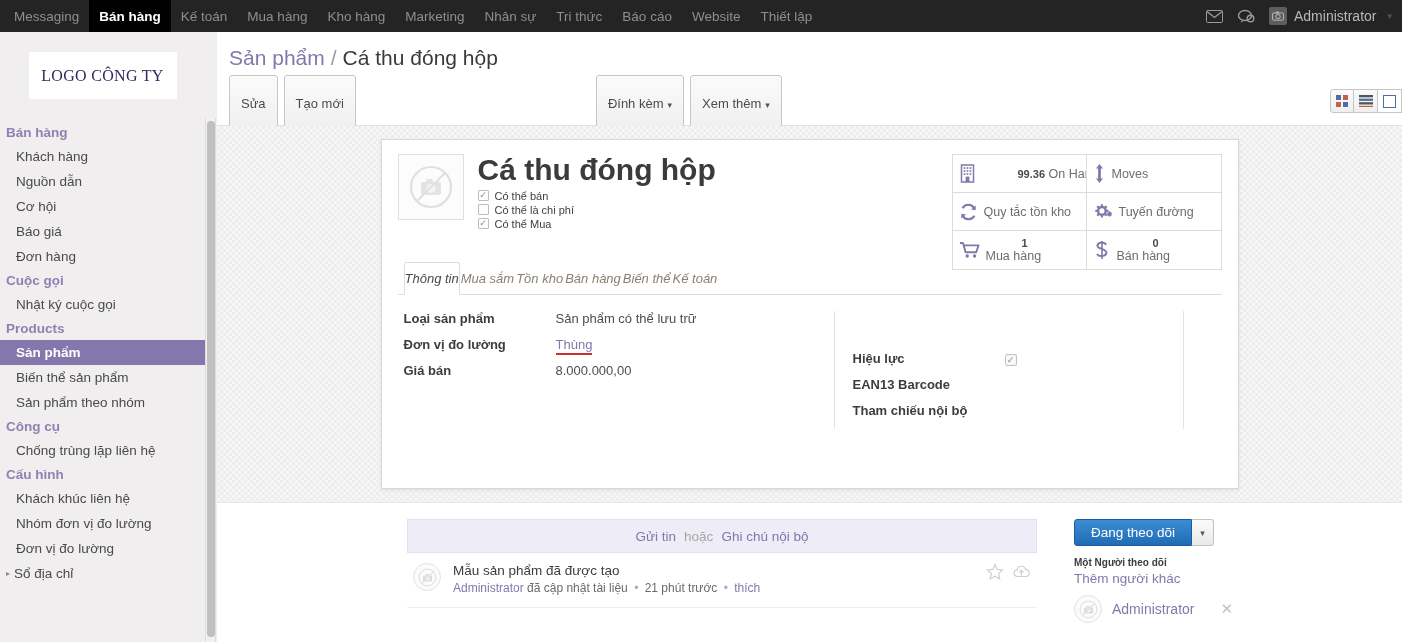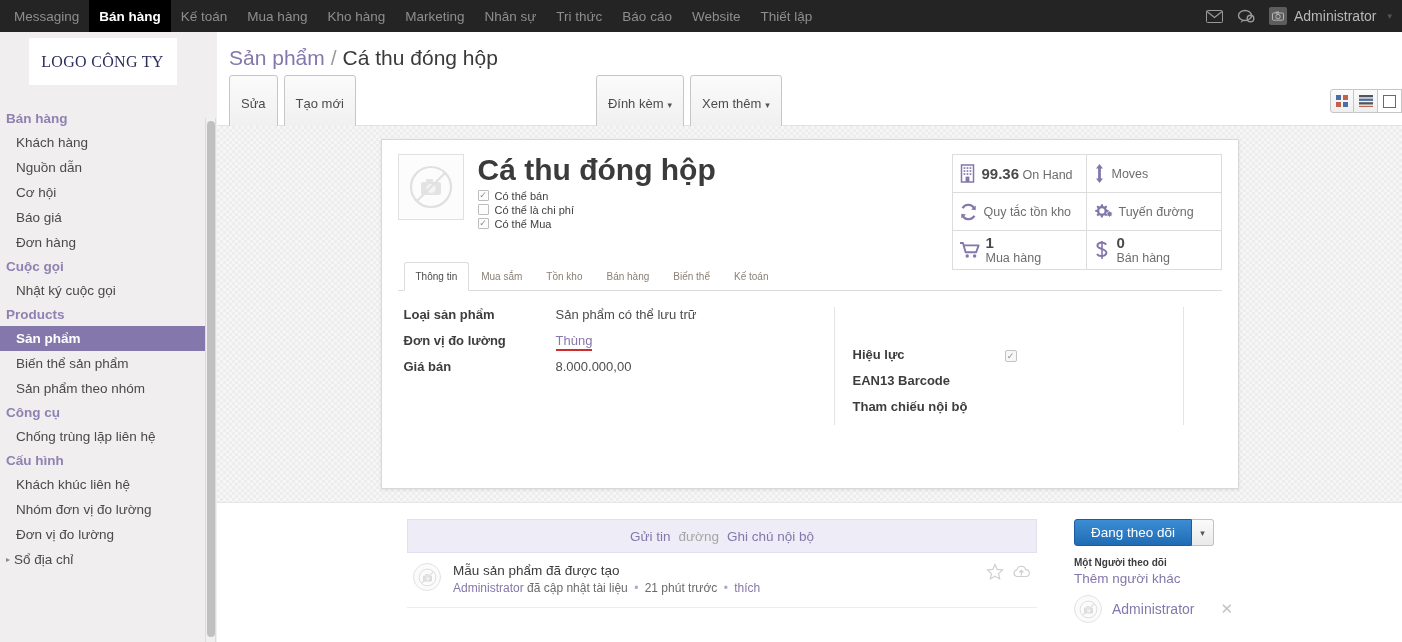--- a/index.html
+++ b/index.html
@@ -48,21 +48,21 @@
   }
 
   
   #sidebar {
     position: absolute; top: 32px; left: 0;
     width: 205px; height: 610px;
     background: #f0eeee;
     overflow: hidden;
   }
   #logo-box {
-    margin: 6px auto 0 auto;
+    margin: 20px auto 0 auto;
     width: 148px; height: 47px;
     background: #ffffff;
     display: flex; align-items: center; justify-content: center;
   }
   #logo-text {
     font-family: "Liberation Serif", serif;
     font-size: 16px; color: #2b2b5e; letter-spacing: .3px;
   }
   #nav { margin-top: 22px; }
   .nav-head {
@@ -200,33 +200,34 @@
     border-right: 1px solid #dcdcdc;
     border-bottom: 1px solid #dcdcdc;
     cursor: pointer; color: #6d6d6d;
     font-size: 12.5px;
     overflow: hidden; white-space: nowrap;
   }
   .stat:nth-child(2n) { border-right: none; }
   .stat:nth-child(5), .stat:nth-child(6) { border-bottom: none; }
   .stat-ico { color: #8477ab; flex: none; display:flex; align-items:center; }
   .stat-two { line-height: 1.12; }
-  .stat-num { font-weight: bold; color: #4a4a4a; font-size: 15px; }
+  .stat-num { font-weight: bold; color: #4a4a4a; font-size: 11px; margin-left: 36px; }
 
   
   #tabs {
     margin-top: 30px;
     display: flex; align-items: flex-end;
     border-bottom: 1px solid #dcdcdc;
     padding-left: 6px;
   }
   .tab {
-    padding: 8px 11px; font-size: 10px; color: #8a7f74;
+    padding: 8px 0; font-size: 13px; color: #8a7f74;
     cursor: pointer; border: 1px solid transparent;
     margin-bottom: -1px;
+    font-style: italic;
   }
   .tab.active {
     background: #fff; color: #4a4a4a;
     border: 1px solid #dcdcdc; border-bottom-color: #ffffff;
     border-radius: 3px 3px 0 0;
   }
 
   
   #form {
     display: flex; padding: 16px 0 0 6px;
@@ -626,21 +627,21 @@
         <div class="fsep"></div>
       </div>
 
     </div>
   </div>
 
   <div id="chatter">
     <div id="chat-left">
       <div id="compose">
         <span class="cmp-link">Gửi tin</span>
-        <span class="cmp-or">đường</span>
+        <span class="cmp-or">hoặc</span>
         <span class="cmp-link">Ghi chú nội bộ</span>
       </div>
       <div id="msg">
         <div class="av-circle">
           <svg width="19" height="19" viewBox="0 0 19 19">
             <circle cx="9.5" cy="9.5" r="8.4" fill="none" stroke="#dedede"></circle>
             <rect x="5" y="7.4" width="9" height="6" rx="1.2" fill="#dcdcdc"></rect>
             <rect x="7.3" y="5.9" width="3.2" height="1.7" rx=".6" fill="#dcdcdc"></rect>
             <circle cx="9.5" cy="10.3" r="2.1" fill="#f6f6f6"></circle>
             <line x1="3.6" y1="15.4" x2="15.4" y2="3.6" stroke="#dedede" stroke-width="1.2"></line>

